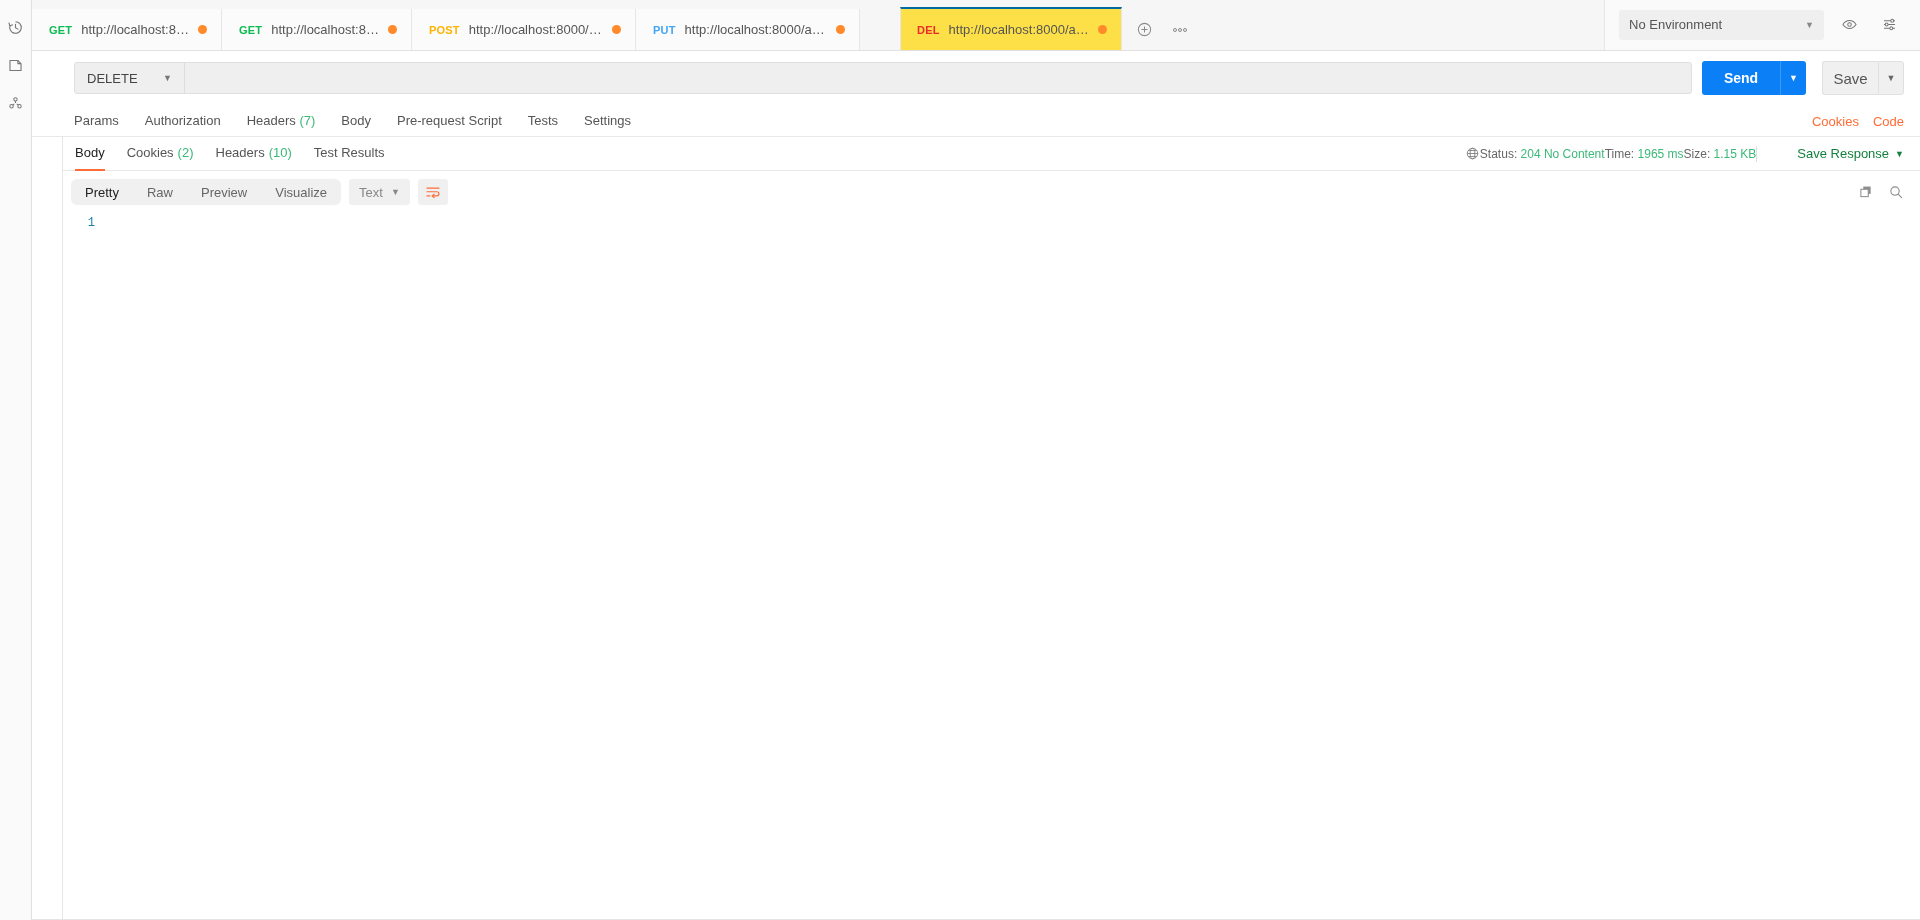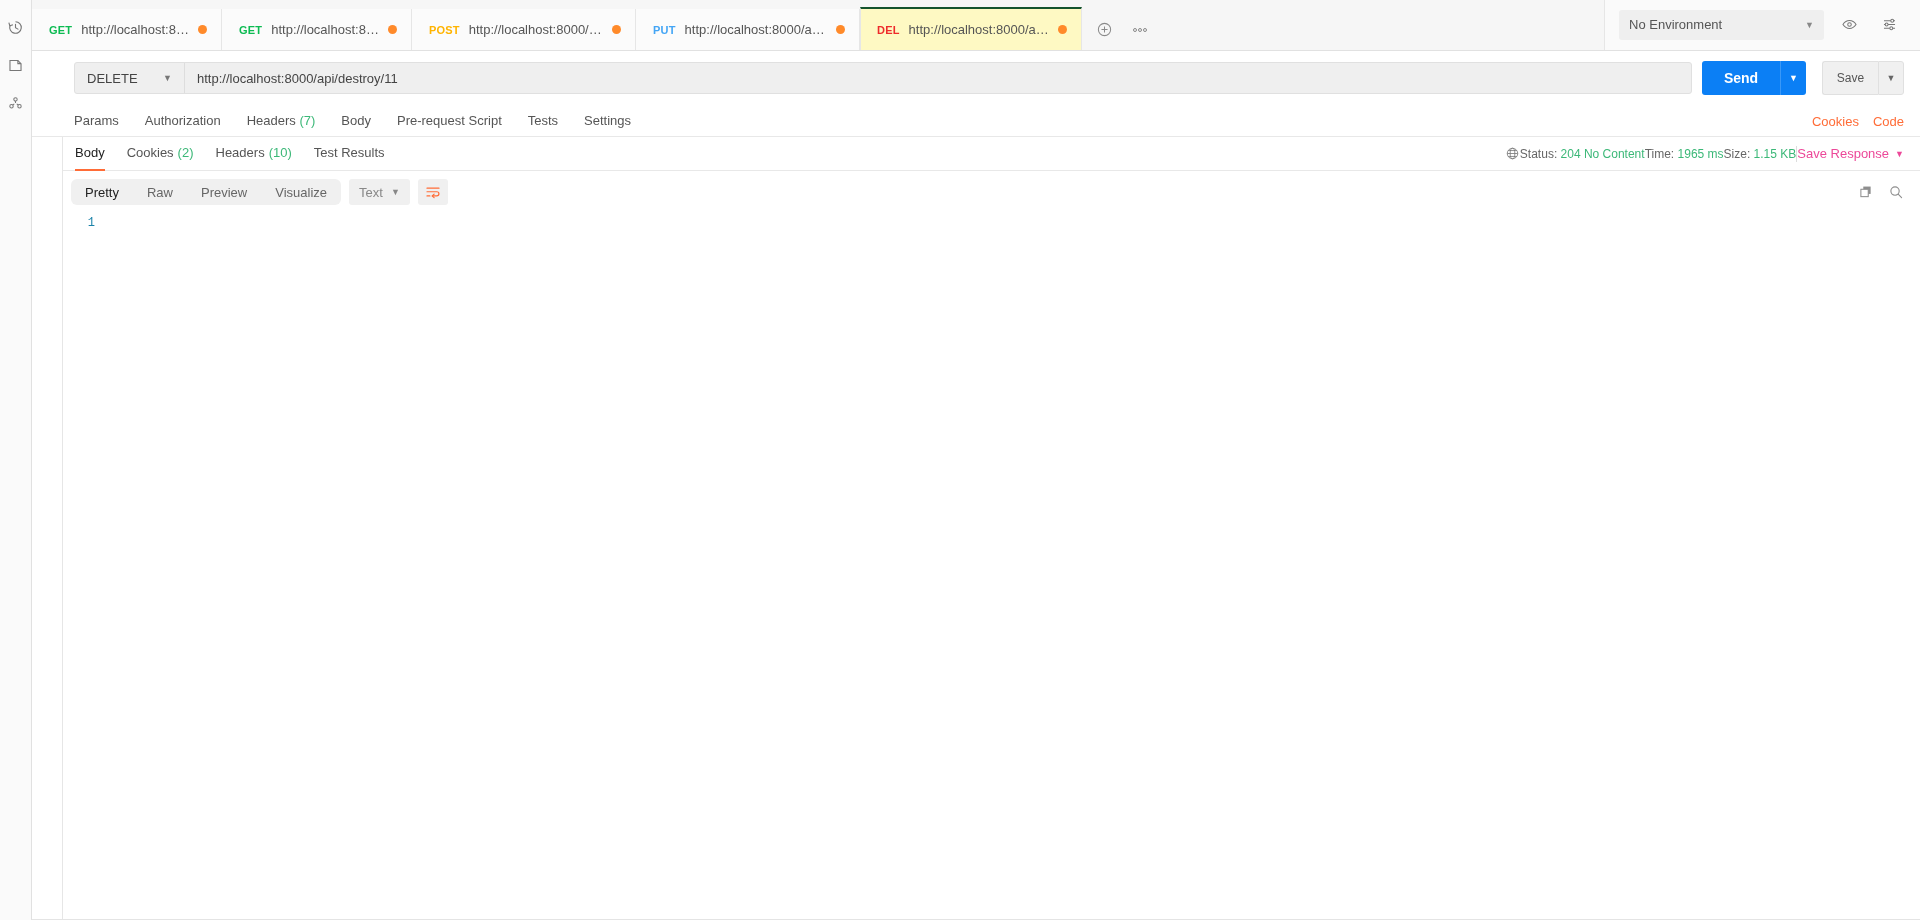--- a/index.html
+++ b/index.html
@@ -55,24 +55,25 @@
     padding: 0 14px 0 16px;
     gap: 9px;
     cursor: pointer;
     position: relative;
     white-space: nowrap;
     min-width: 0;
     max-width: 232px;
     flex: 0 0 auto;
   }
   .tab.active {
-    background: #fef9c3;
-    border-top: 2px solid #14532d;
+    background: #fde047;
+    border-top: 2px solid #0369a1;
     height: 43px;
     border-left: 1px solid #e6e6e6;
+    margin-left: 40px;
   }
   .tab-method {
     font-size: 11px; font-weight: bold;
     letter-spacing: .2px;
     flex: 0 0 auto;
   }
   .m-get { color: #0cbb52; }
   .m-post { color: #ffb400; }
   .m-put { color: #43a5f5; }
   .m-del { color: #ee2b2b; }
@@ -187,21 +188,21 @@
     background: #0b7ff5; color: #fff;
     border-left: 1px solid #3a98f7;
     border-radius: 0 3px 3px 0;
     display: flex; align-items: center; justify-content: center;
     cursor: pointer; font-size: 9px;
   }
   .save-group { display: flex; flex: 0 0 auto; margin-left: 6px; }
   .save-btn {
     height: 34px; min-width: 56px;
     background: #f0f0f0; color: #555;
-    font-size: 12px;
+    font-size: 15px;
     border: 1px solid #e0e0e0; border-right: none;
     border-radius: 3px 0 0 3px;
     display: flex; align-items: center; justify-content: center;
     cursor: pointer;
   }
   .save-caret {
     height: 34px; width: 26px;
     background: #f0f0f0; color: #666;
     border: 1px solid #e0e0e0;
     border-radius: 0 3px 3px 0;
@@ -253,21 +254,21 @@
     white-space: nowrap;
   }
   .restab.active { color: #222; border-bottom-color: #ff6c37; }
   .restab .cnt { color: #3cb878; margin-left: 4px; }
   .resp-meta {
     margin-left: auto; display: flex; align-items: center; gap: 0;
     font-size: 12px; color: #666; white-space: nowrap;
   }
   .meta-val { color: #3cb878; }
   .meta-sep { width: 1px; height: 16px; background: #ddd; }
-  .save-resp { color: #ec4899; font-size: 13px; cursor: pointer; display:flex; align-items:center; gap:6px;}
+  .save-resp { color: #15803d; font-size: 13px; cursor: pointer; display:flex; align-items:center; gap:6px;margin-left:40px;}
 
   
   .body-bar {
     display: flex; align-items: center;
     padding: 8px 16px 6px 8px;
     gap: 8px;
   }
   .seg {
     display: flex; background: #f0f0f0; border-radius: 6px; height: 26px;
     align-items: center;
@@ -424,21 +425,20 @@
       </div>
     </div>
 
 
     <div class="url-row">
       <div class="url-group">
         <div class="method-box">
           <span>DELETE</span>
           <span class="caret">▼</span>
         </div>
-        <input class="url-input" type="text" value="http://localhost:8000/api/destroy/11" placeholder="Enter request URL" style="">
       </div>
       <div class="send-group">
         <button class="send-btn">Send</button>
         <div class="send-caret">▼</div>
       </div>
       <div class="save-group">
         <div class="save-btn">Save</div>
         <div class="save-caret">▼</div>
       </div>
     </div>

